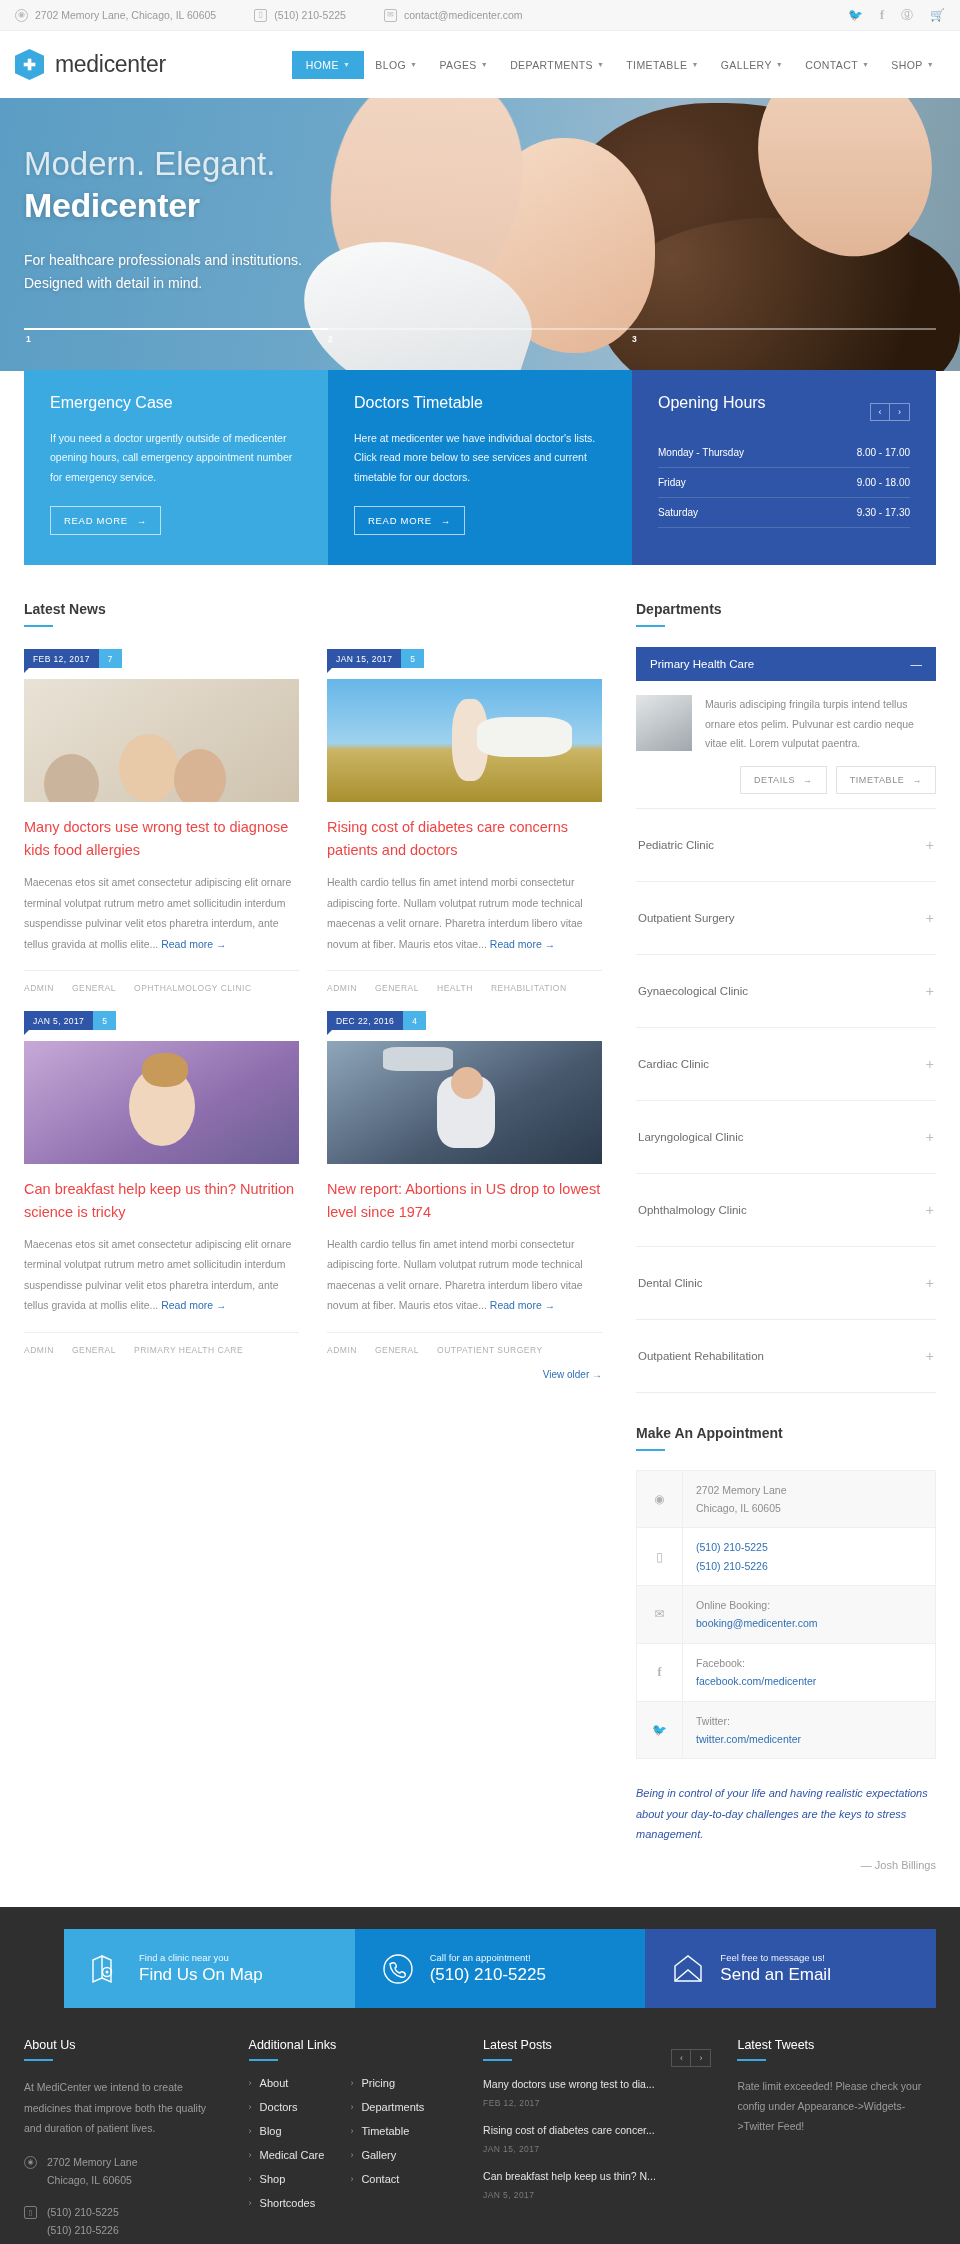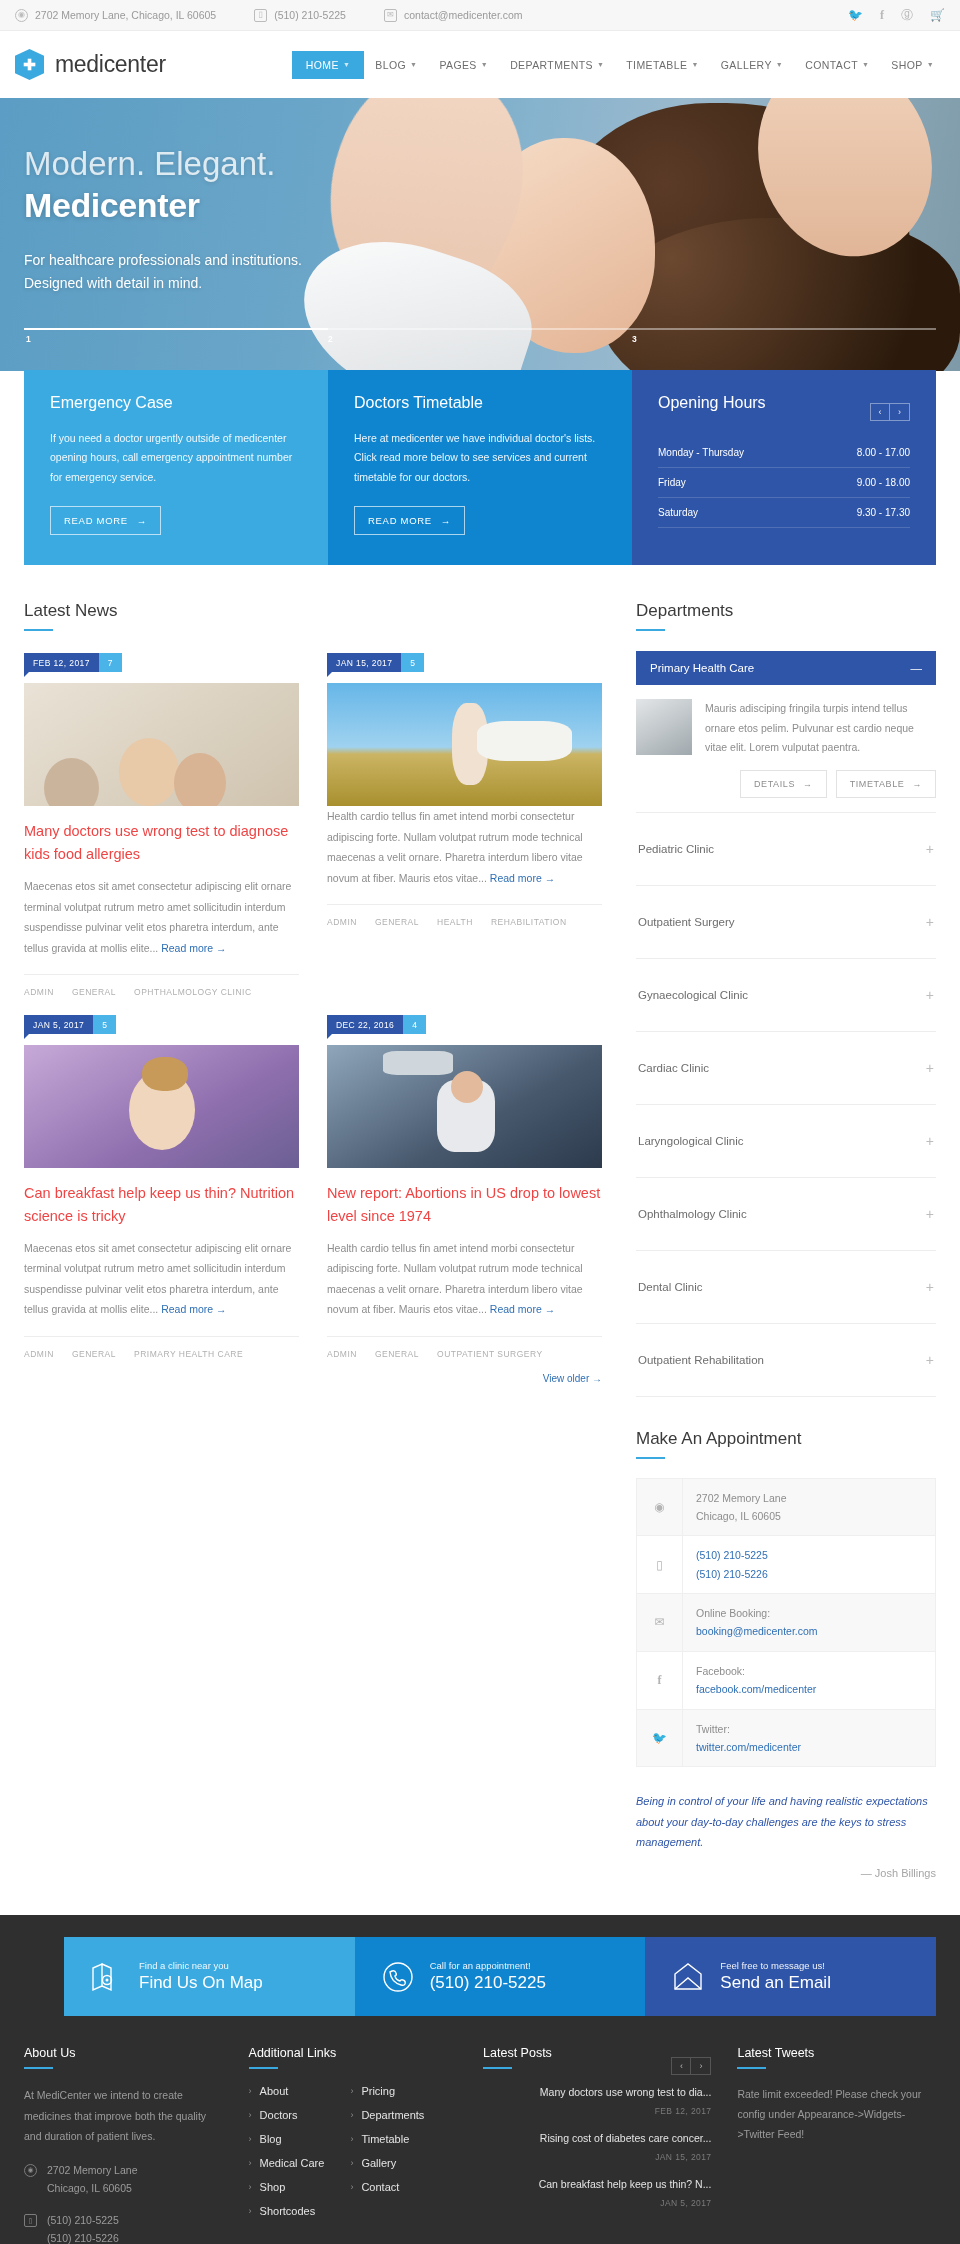--- a/index.html
+++ b/index.html
@@ -130,21 +130,21 @@
     padding: 9px 0; border-bottom: 1px solid rgba(255,255,255,.16);
   }
   .hrow:first-of-type { padding-top: 4px; }
 
   
   .content { padding: 36px 0 0; }
   .content .wrap { display: flex; gap: 34px; }
   .col-main { width: 578px; }
   .col-side { width: 300px; }
 
-  .sec-title { font-size: 17px; color: #3b3b3b; font-weight: normal; }
+  .sec-title { font-size: 14px; color: #3b3b3b; font-weight: bold; }
   .sec-rule { width: 29px; height: 2px; background: #3aa9e0; margin-top: 8px; }
 
   .posts { display: flex; flex-wrap: wrap; gap: 18px 28px; margin-top: 22px; }
   .post { width: 275px; }
   .pdate { display: flex; height: 19px; width: fit-content; position: relative; margin-bottom: 11px; }
   .pdate .d {
     background: #2f55a8; color: #fff; font-size: 8.5px; letter-spacing: .4px;
     padding: 0 9px; display: flex; align-items: center;
   }
   .pdate .c {
@@ -236,21 +236,21 @@
   .fabout { font-size: 10.5px; line-height: 1.95; color: #9b9b9b; }
   .frow { display: flex; gap: 10px; align-items: flex-start; margin-top: 15px; font-size: 10.5px; line-height: 1.7; color: #9b9b9b; }
   .fico {
     width: 13px; height: 13px; flex: none; border: 1px solid #7c7c7c; border-radius: 2px;
     display: flex; align-items: center; justify-content: center; font-size: 7px; color: #8e8e8e; margin-top: 2px;
   }
   .fico.circ { border-radius: 50%; }
   .flinks { display: flex; gap: 26px; }
   .flink { display: flex; align-items: center; gap: 8px; font-size: 11px; color: #e4e4e4; margin-bottom: 12px; }
   .flink .ch { color: #8e8e8e; font-size: 9px; }
-  .fpost { margin-bottom: 15px; text-align: right; }
+  .fpost { margin-bottom: 15px; }
   .fpost .t { font-size: 10.5px; color: #e4e4e4; line-height: 1.5; }
   .fpost .d { font-size: 8.5px; color: #7a7a7a; margin-top: 5px; letter-spacing: .4px; }
   .fnav { display: flex; }
   .fnav i {
     width: 20px; height: 18px; border: 1px solid #555; display: flex; align-items: center;
     justify-content: center; font-size: 9px; font-style: normal; color: #b8b8b8;
   }
   .fnav i + i { border-left: none; }
   .ftweet { font-size: 10.5px; line-height: 1.9; color: #9b9b9b; }
 
@@ -435,20 +435,21 @@
 
         <div class="post">
           <div class="pdate">
             <span class="d">JAN 15, 2017</span>
             <span class="c">5</span>
           </div>
           <div class="pimg b">
             <div class="blob" style="left:125px;top:20px;width:36px;height:82px;background:#f0e1d0;border-radius:40%"></div>
             <div class="blob" style="left:150px;top:38px;width:95px;height:40px;background:#f3f3f0;border-radius:30%"></div>
           </div>
+          <div class="ptitle">Rising cost of diabetes care concerns patients and doctors</div>
           <div class="pexc"><span>Health cardio tellus fin amet intend morbi consectetur adipiscing forte. Nullam volutpat rutrum mode technical maecenas a velit ornare. Pharetra interdum libero vitae novum at fiber. Mauris etos vitae...</span> <a>Read more</a> <span class="ar">→</span></div>
           <div class="pmeta">
             <span>ADMIN</span>
             <span>GENERAL</span>
             <span>HEALTH</span>
             <span>REHABILITATION</span>
           </div>
         </div>
 
         <div class="post">

